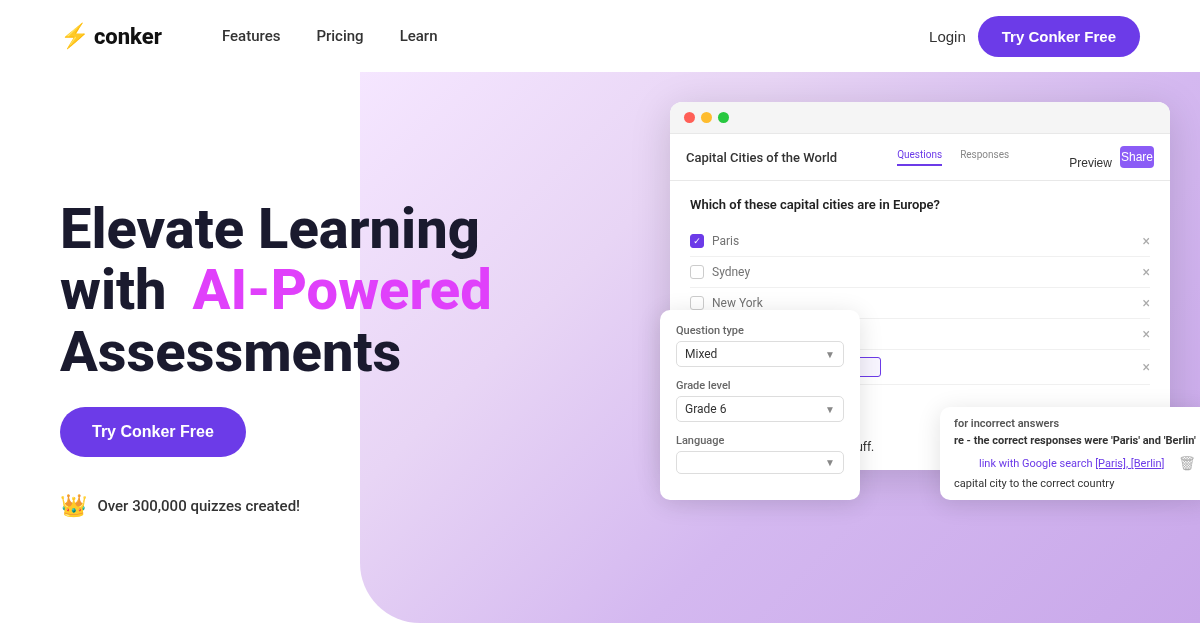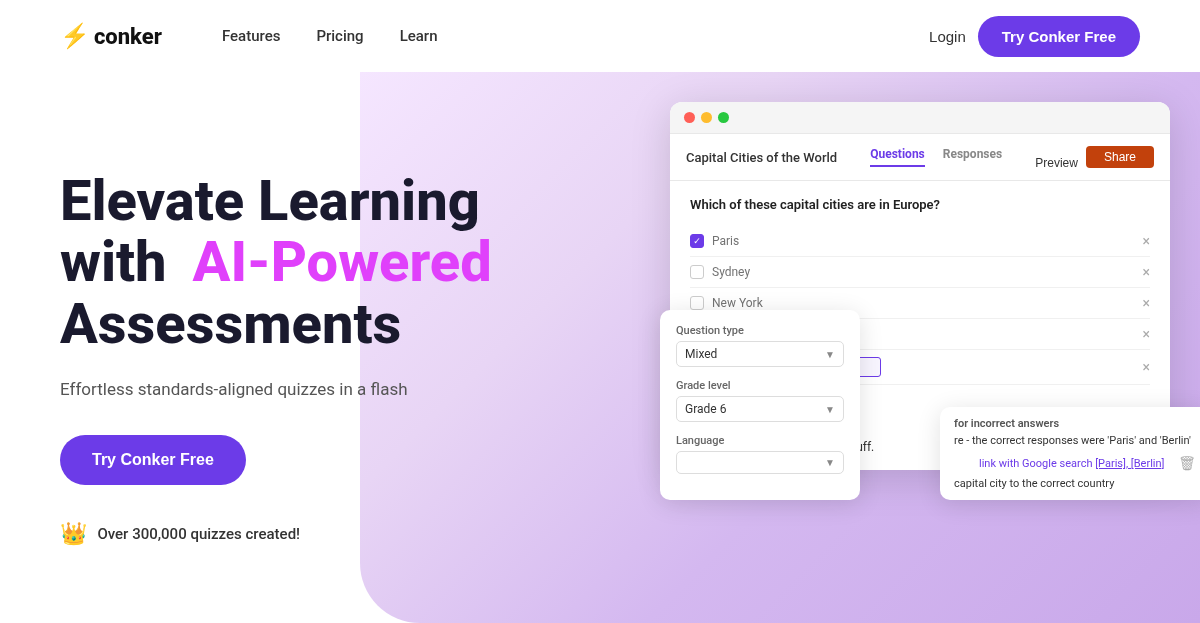--- a/index.html
+++ b/index.html
@@ -196,49 +196,48 @@
     .quiz-title-text {
       font-size: 13px;
       color: #333;
       font-weight: 500;
     }
     .quiz-tabs {
       display: flex;
       gap: 18px;
     }
     .quiz-tab {
-      font-size: 12px;
+      font-size: 10px;
       color: #888;
       padding-bottom: 4px;
       cursor: pointer;
-      font-weight: bold;
     }
     .quiz-tab.active {
       color: #6c3be8;
       border-bottom: 2px solid #6c3be8;
     }
     .quiz-toolbar-right {
       display: flex;
       gap: 8px;
       align-items: center;
     }
     .btn-preview {
       font-size: 12px;
       color: #333;
       background: none;
       border: none;
       cursor: pointer;
       margin-top: 12px;
     }
     .btn-share {
-      background: #c2410c;
+      background: #8b5cf6;
       color: #fff;
       border: none;
       border-radius: 4px;
-      padding: 4px 18px;
+      padding: 4px 1px;
       font-size: 12px;
       cursor: pointer;
     }
 
     .quiz-body {
       padding: 16px 20px;
     }
 
     .question-text {
       font-size: 13px;
@@ -376,20 +375,21 @@
     .incorrect-answers-label {
       font-size: 11px;
       font-weight: 600;
       color: #555;
       margin-bottom: 4px;
     }
     .incorrect-text {
       font-size: 11px;
       color: #333;
       margin-bottom: 8px;
+      font-weight: bold;
     }
     .link-row {
       display: flex;
       align-items: center;
       justify-content: space-between;
       margin-bottom: 6px;
       padding-left: 25px;
     }
     .link-text {
       font-size: 11px;
@@ -425,21 +425,20 @@
   </div>
 </nav>
 
 <div class="hero">
   <div class="hero-left">
     <h1 class="hero-title">
       <span>Elevate Learning</span><br>
       <span>with </span><span class="highlight">AI-Powered</span><br>
       <span>Assessments</span>
     </h1>
-    <p class="hero-subtitle">Effortless standards-aligned quizzes in a flash</p>
     <button class="btn-hero">Try Conker Free</button>
     <div class="social-proof">
       <span class="emoji-crown">👑</span>
       <span>Over 300,000 quizzes created!</span>
     </div>
   </div>
 
   <div class="hero-right">
     <div class="quiz-mockup">
 

